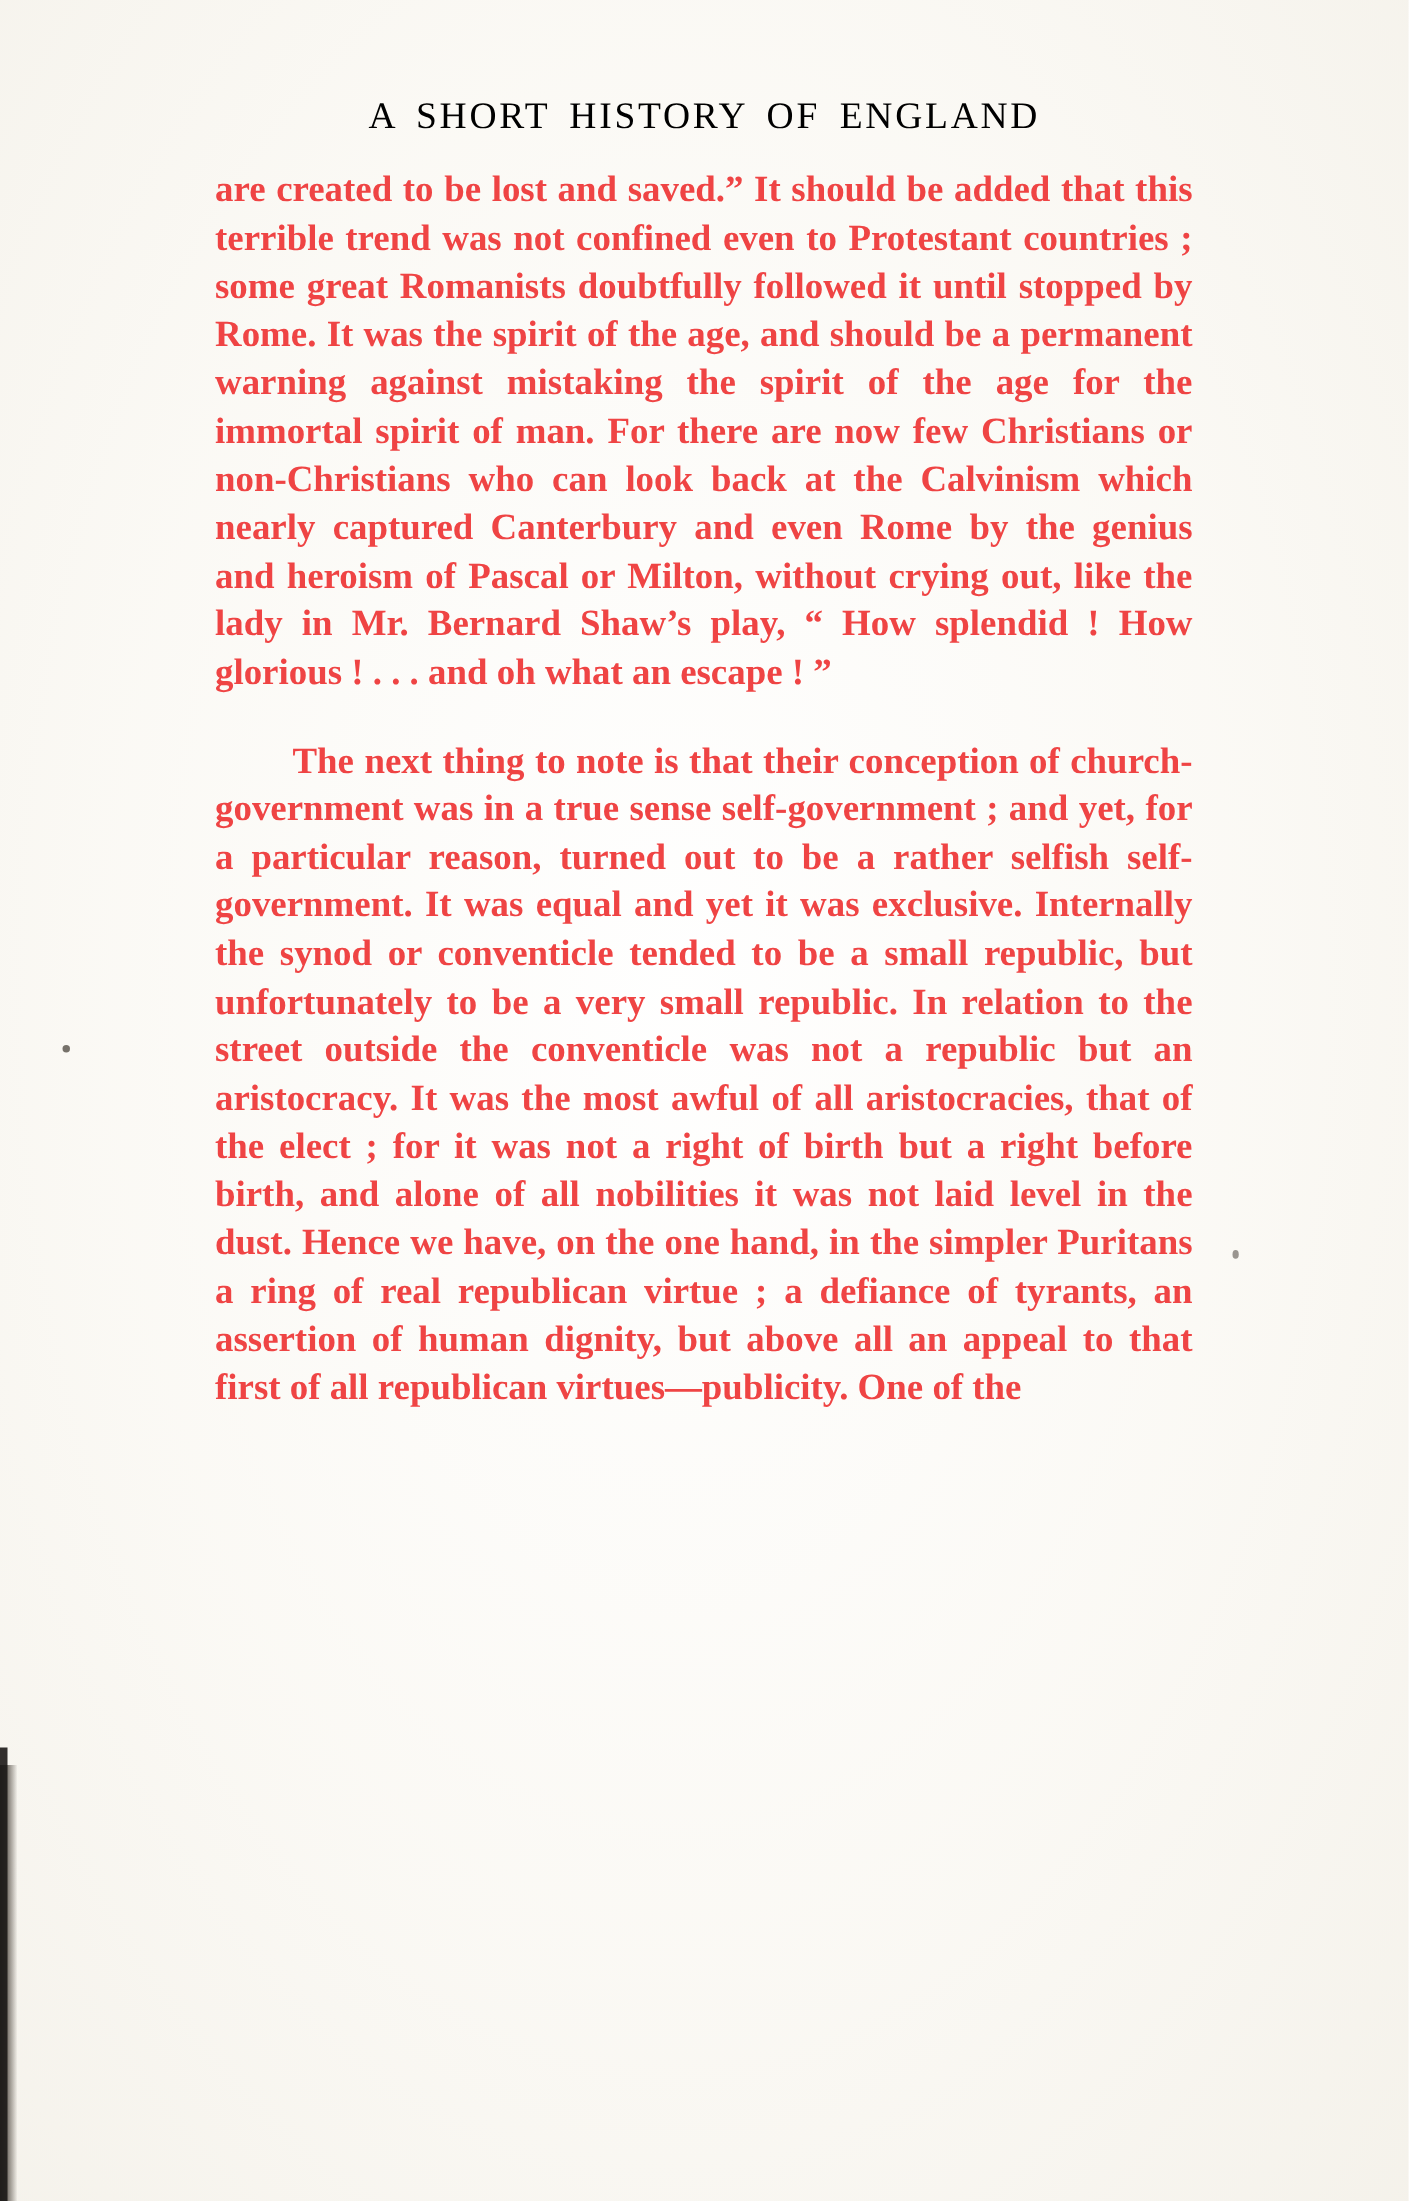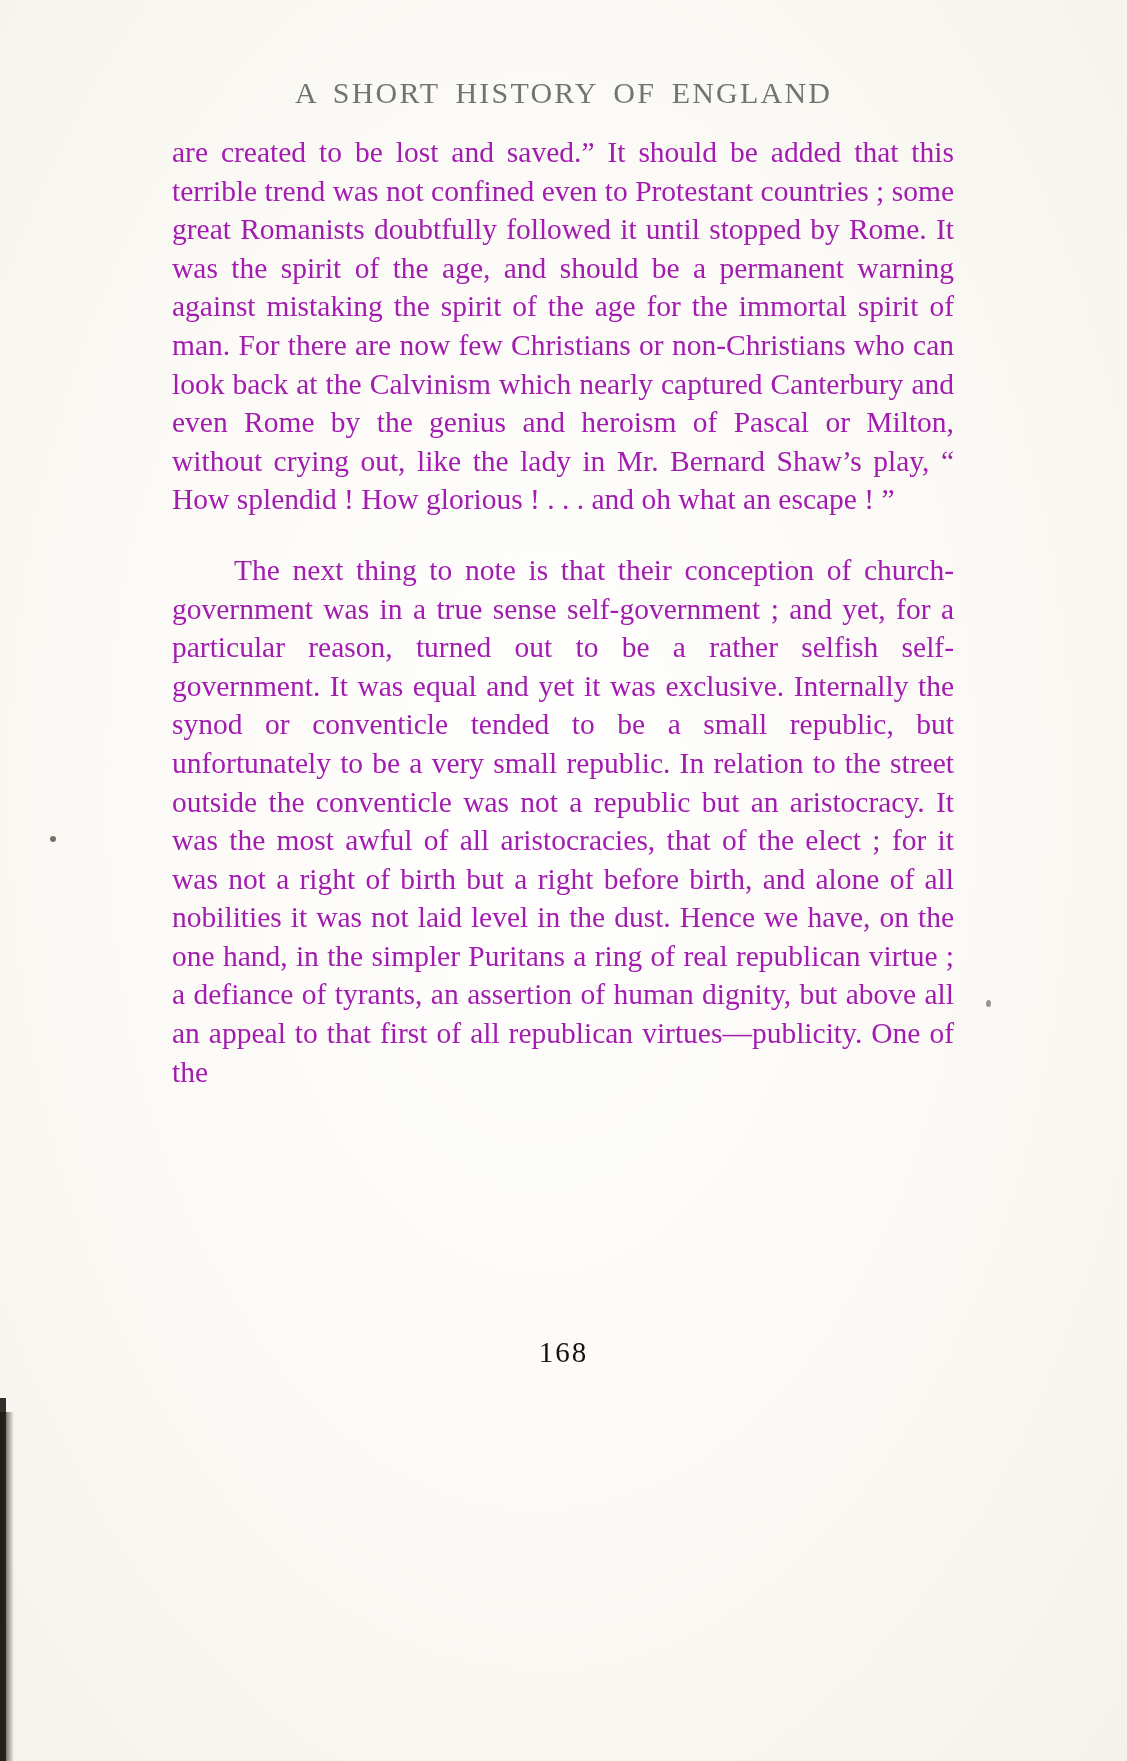--- a/index.html
+++ b/index.html
@@ -36,37 +36,38 @@
 
   .running-head {
     position: absolute;
     left: 0;
     right: 0;
     top: 76px;
     text-align: center;
     font-size: 30px;
     letter-spacing: 2.2px;
     word-spacing: 6px;
-    color: #737373;
+    color: #000000;
   }
 
   .text-block {
     position: absolute;
     left: 172px;
     top: 133px;
     width: 782px;
   }
 
   .para {
     margin: 0;
     font-size: 29.5px;
     line-height: 38.6px;
     text-align: justify;
     text-justify: inter-word;
-    color: #a21caf;
+    color: #ef4444;
+    font-weight: bold;
   }
   .para.indent {
     text-indent: 62px;
     margin-top: 32px;
   }
 
   .folio {
     position: absolute;
     left: 0;
     right: 0;
@@ -112,19 +113,18 @@
 <div class="page">
   <div class="paper-tone"></div>
 
   <div class="running-head">A SHORT HISTORY OF ENGLAND</div>
 
   <div class="text-block">
     <p class="para">are created to be lost and saved.” It should be added that this terrible trend was not confined even to Protestant countries ; some great Romanists doubtfully followed it until stopped by Rome. It was the spirit of the age, and should be a permanent warning against mistaking the spirit of the age for the immortal spirit of man. For there are now few Christians or non-Christians who can look back at the Calvinism which nearly captured Canterbury and even Rome by the genius and heroism of Pascal or Milton, without crying out, like the lady in Mr. Bernard Shaw’s play, “ How splendid ! How glorious ! . . . and oh what an escape ! ”</p>
     <p class="para indent">The next thing to note is that their conception of church-government was in a true sense self-government ; and yet, for a particular reason, turned out to be a rather selfish self-government. It was equal and yet it was exclusive. Internally the synod or conventicle tended to be a small republic, but unfortunately to be a very small republic. In relation to the street outside the conventicle was not a republic but an aristocracy. It was the most awful of all aristocracies, that of the elect ; for it was not a right of birth but a right before birth, and alone of all nobilities it was not laid level in the dust. Hence we have, on the one hand, in the simpler Puritans a ring of real republican virtue ; a defiance of tyrants, an assertion of human dignity, but above all an appeal to that first of all republican virtues—publicity. One of the</p>
   </div>
 
-  <div class="folio">168</div>
 
   <div class="speck speck-a"></div>
   <div class="speck speck-b"></div>
   <div class="edge-shadow"></div>
   <div class="edge-shadow-2"></div>
 </div>
 
 </body></html>

